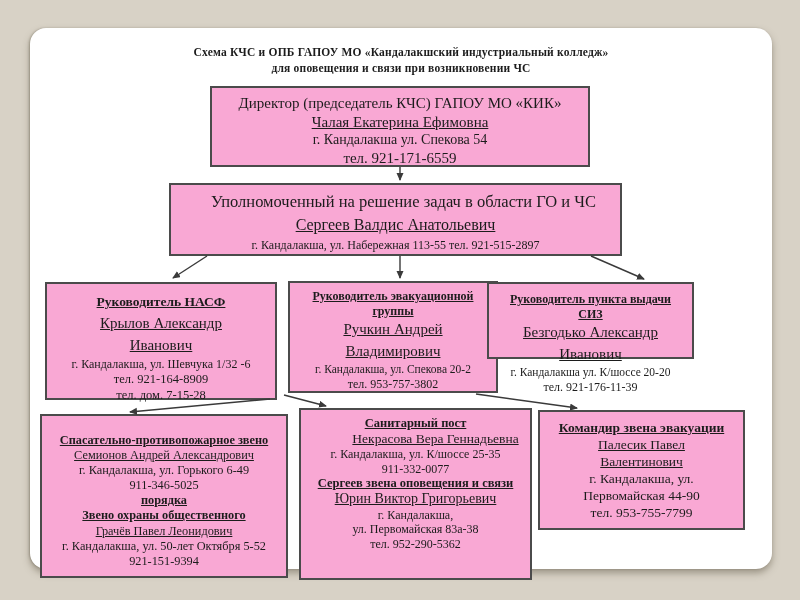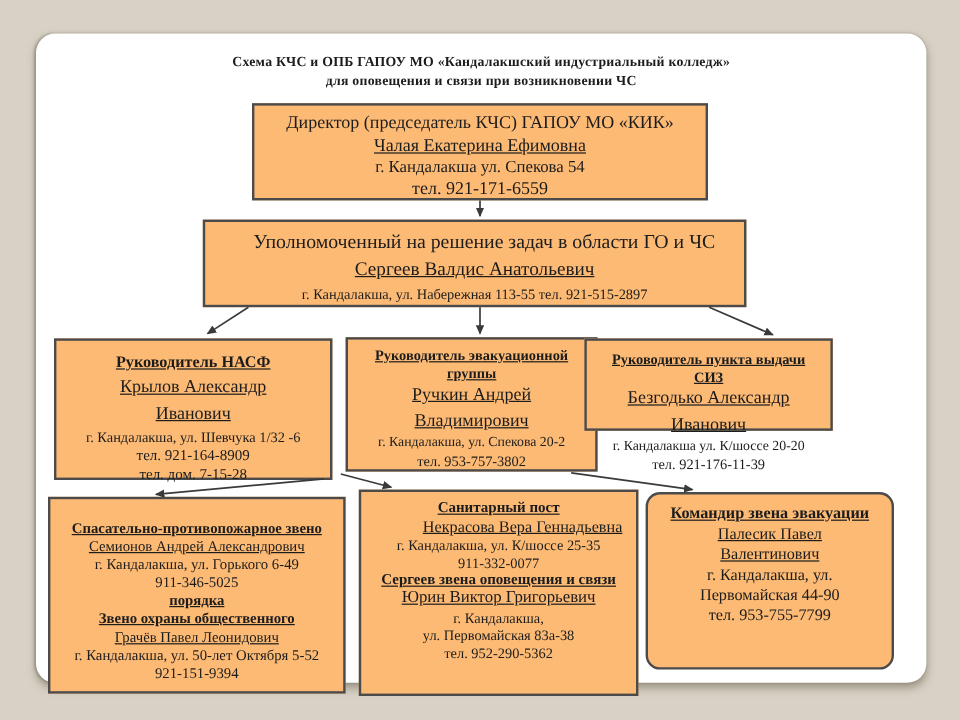--- a/index.html
+++ b/index.html
@@ -12,31 +12,31 @@
   .slide{
     position:absolute;left:30px;top:28px;width:742px;height:541px;
     background:#ffffff;border-radius:16px;
     box-shadow:0 4px 7px rgba(95,88,70,0.5), -1px 0 2px rgba(95,88,70,0.35);
   }
   .title{
     position:absolute;left:30px;top:44px;width:742px;text-align:center;
     font-weight:bold;font-size:11.5px;line-height:16px;letter-spacing:.2px;
   }
   .obox{
-    position:absolute;background:#fdba74;border:2px solid #4b4b4b;
+    position:absolute;background:#f9a8d4;border:2px solid #4b4b4b;
     text-align:center;box-sizing:border-box;
   }
   .b1{left:210px;top:86px;width:380px;height:81px;padding-top:6px;}
   .b2{left:169px;top:183px;width:453px;height:73px;padding-top:5px;}
   .b3{left:45px;top:282px;width:232px;height:118px;padding-top:7px;}
   .b4{left:288px;top:281px;width:210px;height:112px;padding-top:6px;}
   .b5{left:487px;top:282px;width:207px;height:77px;padding-top:8px;}
   .b6{left:40px;top:414px;width:248px;height:164px;padding-top:17px;}
   .b7{left:299px;top:408px;width:233px;height:172px;padding-top:6px;}
-  .b8{left:538px;top:410px;width:207px;height:148px;padding-top:7px;border-radius:12px;}
+  .b8{left:538px;top:410px;width:207px;height:120px;padding-top:7px;}
 
   .u{text-decoration:underline;}
   .bu{font-weight:bold;text-decoration:underline;}
 
   .b1 .l-role{font-size:15px;line-height:19px;}
   .b1 .l-name{font-size:15px;line-height:18px;}
   .b1 .l-addr{font-size:14px;line-height:18px;}
   .b1 .l-phone{font-size:15px;line-height:18px;}
 
   .b2 .l-role{font-size:16.5px;line-height:23px;padding-left:16px;}

